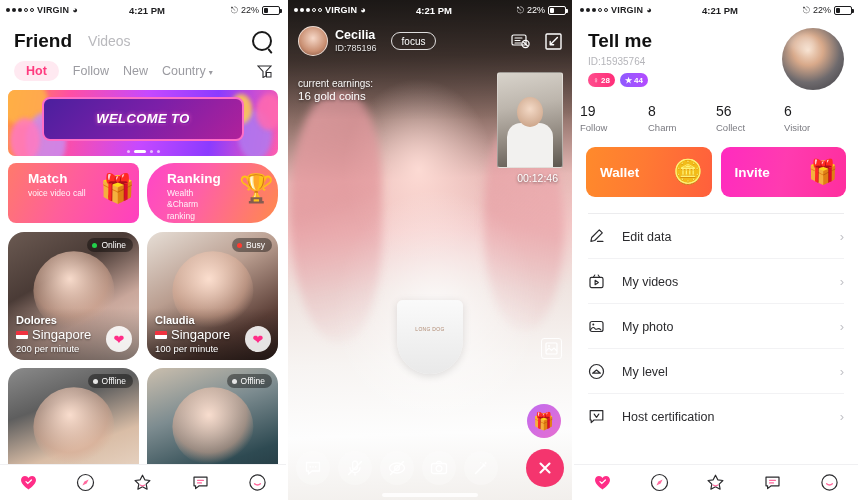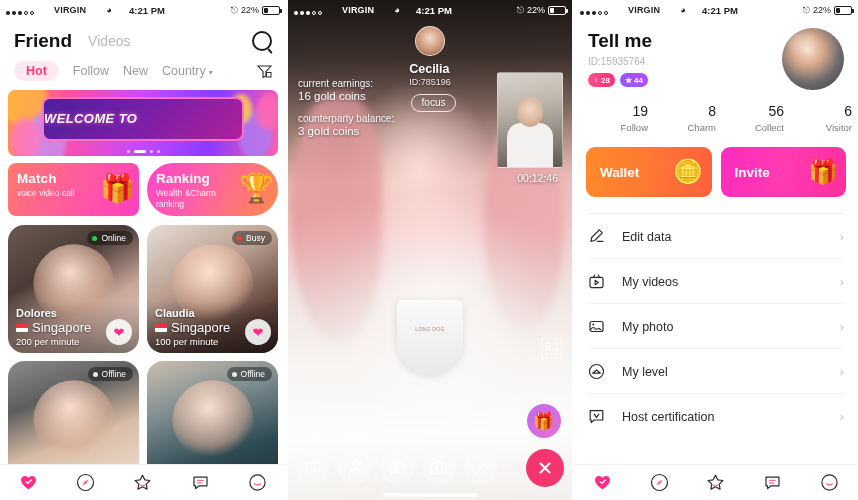--- a/index.html
+++ b/index.html
@@ -16,21 +16,21 @@
   .p2 { width: 284px; }
   .p3 { width: 284px; }
 
   
   .statusbar {
     height: 20px; display: flex; align-items: center;
     font-size: 9px; padding: 0 6px; position: relative; z-index: 30;
   }
   .sb-dark { color: #1d1d1f; }
   .sb-light { color: #ffffff; }
-  .sb-left { display: flex; align-items: flex-end; gap: 20px; flex: 1; }
+  .sb-left { display: flex; align-items: center; gap: 3px; flex: 1; }
   .sb-center { position: absolute; left: 8px; right: 0; text-align: center; font-weight: bold; font-size: 9.5px; }
   .sb-right { display: flex; align-items: center; gap: 3px; justify-content: flex-end; flex: 1; position: relative; z-index: 2; }
   .dots { display: flex; gap: 2px; align-items: center; }
   .dot { width: 4px; height: 4px; border-radius: 50%; }
   .sb-dark .dot.f { background: #1d1d1f; }
   .sb-dark .dot.e { background: transparent; border: 0.8px solid #1d1d1f; }
   .sb-light .dot.f { background: #ffffff; }
   .sb-light .dot.e { background: transparent; border: 0.8px solid #ffffff; }
   .carrier { font-size: 9px; font-weight: bold; letter-spacing: .2px; }
   .wifi { font-size: 9px; }
@@ -67,35 +67,35 @@
   .banner .b1 { width: 48px; height: 48px; background: #ffb347; left: -8px; top: -12px; }
   .banner .b2 { width: 40px; height: 56px; background: #c98cf0; left: 18px; top: 22px; border-radius: 50% 50% 45% 45%; }
   .banner .b3 { width: 30px; height: 44px; background: #ff7ac0; left: 2px; top: 28px; border-radius: 50%; }
   .banner .b4 { width: 34px; height: 50px; background: #b07af0; right: 6px; top: 20px; border-radius: 50%; }
   .banner .b5 { width: 22px; height: 30px; background: #ffd24d; right: 26px; top: 4px; border-radius: 50%; }
   .banner .b6 { width: 26px; height: 36px; background: #ff6ab0; right: -4px; top: 4px; border-radius: 50%; }
   .banner .screenbox {
     position: absolute; left: 34px; right: 34px; top: 7px; bottom: 15px;
     background: linear-gradient(135deg,#4b1f9e,#7b1fa8 50%,#b0219b);
     border: 2px solid #ff6ec7; border-radius: 8px;
-    display: flex; flex-direction: row; align-items: center; justify-content: flex-start;
+    display: flex; flex-direction: row; align-items: center; justify-content: center;
   }
   .banner .bl1, .banner .bl2 {
     color: #fff; font-style: italic; font-weight: bold; letter-spacing: .4px;
     text-shadow: 1px 1px 0 #7b1fa8, 0 0 4px rgba(255,110,199,.9);
     line-height: 1.05;
   }
   .banner .bl1 { font-size: 13px; }
   .banner .bl2 { font-size: 14.5px; }
   .dotsrow { position: absolute; bottom: 3px; left: 0; right: 0; display: flex; gap: 4px; justify-content: center; align-items: center; }
   .dotsrow i { width: 3px; height: 3px; border-radius: 50%; background: rgba(255,255,255,.65); display: block; }
   .dotsrow i.wide { width: 12px; border-radius: 2px; background: #fff; }
 
   .two-cards { display: flex; gap: 8px; margin: 7px 8px 0 8px; }
-  .promo { flex: 1; height: 53px; border-radius: 8px; position: relative; overflow: hidden; padding: 8px 9px; color: #fff; }
+  .promo { flex: 1; height: 60px; border-radius: 8px; position: relative; overflow: hidden; padding: 8px 20px; color: #fff; }
   .promo.match { background: linear-gradient(115deg,#ff7a6b 0%,#ff5f9a 45%,#ff3fc0 100%); }
   .promo.rank { background: linear-gradient(115deg,#ff45c8 0%,#ff5fa8 40%,#ff8a4b 100%); border-radius: 27px; }
   .promo h4 { font-size: 13.5px; font-weight: bold; letter-spacing: .1px; }
   .promo p { font-size: 8.5px; line-height: 1.35; color: rgba(255,255,255,.92); margin-top: 2px; max-width: 64%; }
   .promo .art { position: absolute; right: 4px; top: 12px; font-size: 28px; line-height: 1; }
 
   .grid { display: flex; flex-wrap: wrap; gap: 8px; margin: 9px 8px 0 8px; }
   .ucard { width: calc(50% - 4px); height: 128px; border-radius: 16px; position: relative; overflow: hidden; }
   .ucard .ph { position: absolute; inset: 0; }
   .ph.a { background: linear-gradient(150deg,#6b5a52 0%,#4a3b36 35%,#c9a79b 65%,#e8cfc4 100%); }
@@ -143,21 +143,21 @@
   .p2 .vb-hairL { position: absolute; left: 2px; top: 92px; width: 92px; height: 250px; border-radius: 50% 40% 45% 55%;
     background: linear-gradient(160deg, rgba(241,170,175,.85), rgba(221,132,140,.55) 45%, rgba(255,255,255,0)); filter: blur(4px); }
   .p2 .vb-hairR { position: absolute; right: 8px; top: 120px; width: 80px; height: 210px; border-radius: 45% 55% 50% 50%;
     background: linear-gradient(200deg, rgba(243,178,183,.8), rgba(226,140,148,.45) 50%, rgba(255,255,255,0)); filter: blur(4px); }
   .p2 .vb-top { position: absolute; left: 0; right: 0; top: 0; height: 120px; background: linear-gradient(to bottom, rgba(0,0,0,.55), rgba(0,0,0,0)); }
   .p2 .vb-cup { position: absolute; left: 50%; top: 300px; transform: translateX(-50%); width: 66px; height: 74px;
     border-radius: 6px 6px 34px 34px; background: linear-gradient(180deg,#fafafa,#e9e9e9); box-shadow: 0 2px 8px rgba(0,0,0,.12); }
   .p2 .vb-cup::after { content: "LONG DOG"; position: absolute; left: 0; right: 0; top: 26px; text-align: center;
     font-size: 5px; color: #b08a72; letter-spacing: .3px; }
 
-  .callhdr { position: absolute; left: 0; right: 0; top: 20px; padding: 6px 10px; display: flex; align-items: center; gap: 7px; z-index: 10; flex-direction: column; }
+  .callhdr { position: absolute; left: 0; right: 0; top: 20px; padding: 6px 10px; display: flex; align-items: center; gap: 7px; z-index: 10; }
   .avatar-sm { width: 30px; height: 30px; border-radius: 50%; border: 1.5px solid rgba(255,255,255,.7);
     background: radial-gradient(circle at 50% 40%, #f6d8c8, #c98f72 60%, #7a4b39); }
   .callname { color: #fff; font-size: 12.5px; font-weight: bold; line-height: 1.1; text-shadow: 0 1px 2px rgba(0,0,0,.5); }
   .callid { color: rgba(255,255,255,.88); font-size: 9px; text-shadow: 0 1px 2px rgba(0,0,0,.5); }
   .focusbtn { border: 1px solid rgba(255,255,255,.85); border-radius: 11px; padding: 2.5px 10px;
     color: #fff; font-size: 10px; margin-left: 7px; text-shadow: 0 1px 2px rgba(0,0,0,.4); }
   .hdr-icons { margin-left: auto; display: flex; align-items: center; gap: 14px; }
   .hdr-icons svg { display: block; }
 
   .earnings { position: absolute; left: 10px; top: 78px; z-index: 10; color: #fff; text-shadow: 0 1px 3px rgba(0,0,0,.55); }
@@ -198,21 +198,21 @@
   .badge { border-radius: 8px; height: 14px; display: flex; align-items: center; gap: 2px; padding: 0 5px; color: #fff; font-size: 8px; font-weight: bold; }
   .badge.pink { background: linear-gradient(90deg,#ff4d8d,#ff2e79); }
   .badge.purple { background: linear-gradient(90deg,#8f5bff,#b44bff); }
   .badge .ic { font-size: 8px; }
   .p3-avatar { position: absolute; right: 14px; top: 8px; width: 62px; height: 62px; border-radius: 50%; overflow: hidden;
     background: radial-gradient(circle at 42% 36%, #f7e0cd 0%, #d8a98a 28%, #6e6a6d 60%, #3b3a40 100%); }
   .p3-avatar::after { content: ""; position: absolute; left: 10%; top: 8%; width: 44%; height: 30%; border-radius: 50%;
     background: rgba(255,255,255,.25); filter: blur(3px); }
 
   .stats { display: flex; margin-top: 16px; padding: 0 6px; }
-  .stat { flex: 1; text-align: right; }
+  .stat { flex: 1; text-align: left; }
   .stat .n { font-size: 14px; color: #1b1b1d; }
   .stat .l { font-size: 9.5px; color: #7a7a80; margin-top: 3px; }
 
   .actions { display: flex; gap: 9px; padding: 14px 12px 0 12px; }
   .act { flex: 1; height: 50px; border-radius: 9px; position: relative; overflow: hidden;
     display: flex; align-items: center; padding-left: 14px; color: #fff; font-size: 13.5px; font-weight: bold; }
   .act.wallet { background: linear-gradient(100deg,#ff8a2b 0%,#ff7a33 45%,#ff5f3c 100%); }
   .act.invite { background: linear-gradient(100deg,#ff2bbf 0%,#ff3bb0 50%,#ff2e9e 100%); }
   .act .art { position: absolute; right: 8px; top: 50%; transform: translateY(-50%); font-size: 24px; }
 
@@ -456,24 +456,20 @@
               <rect x="1" y="1" width="15" height="15" rx="1" fill="none" stroke="#fff" stroke-width="1.4"></rect>
               <path d="M12.4 4.6L5.2 11.8M5.2 11.8h3.4M5.2 11.8V8.4" stroke="#fff" stroke-width="1.4" fill="none" stroke-linecap="round" stroke-linejoin="round"></path>
             </svg>
         </div>
       </div>
     </div>
 
     <div class="earnings">
       <div class="lbl">current earnings:</div>
       <div class="val">16 gold coins</div>
-      <div class="blk2">
-        <div class="lbl">counterparty balance:</div>
-        <div class="val">3 gold coins</div>
-      </div>
     </div>
 
     <div class="pip">
       <div class="pbody"></div>
         <div class="pface"></div>
     </div>
     <div class="timer">00:12:46</div>
 
     <div class="photo-btn">
       <svg width="13" height="13" viewBox="0 0 13 13">

